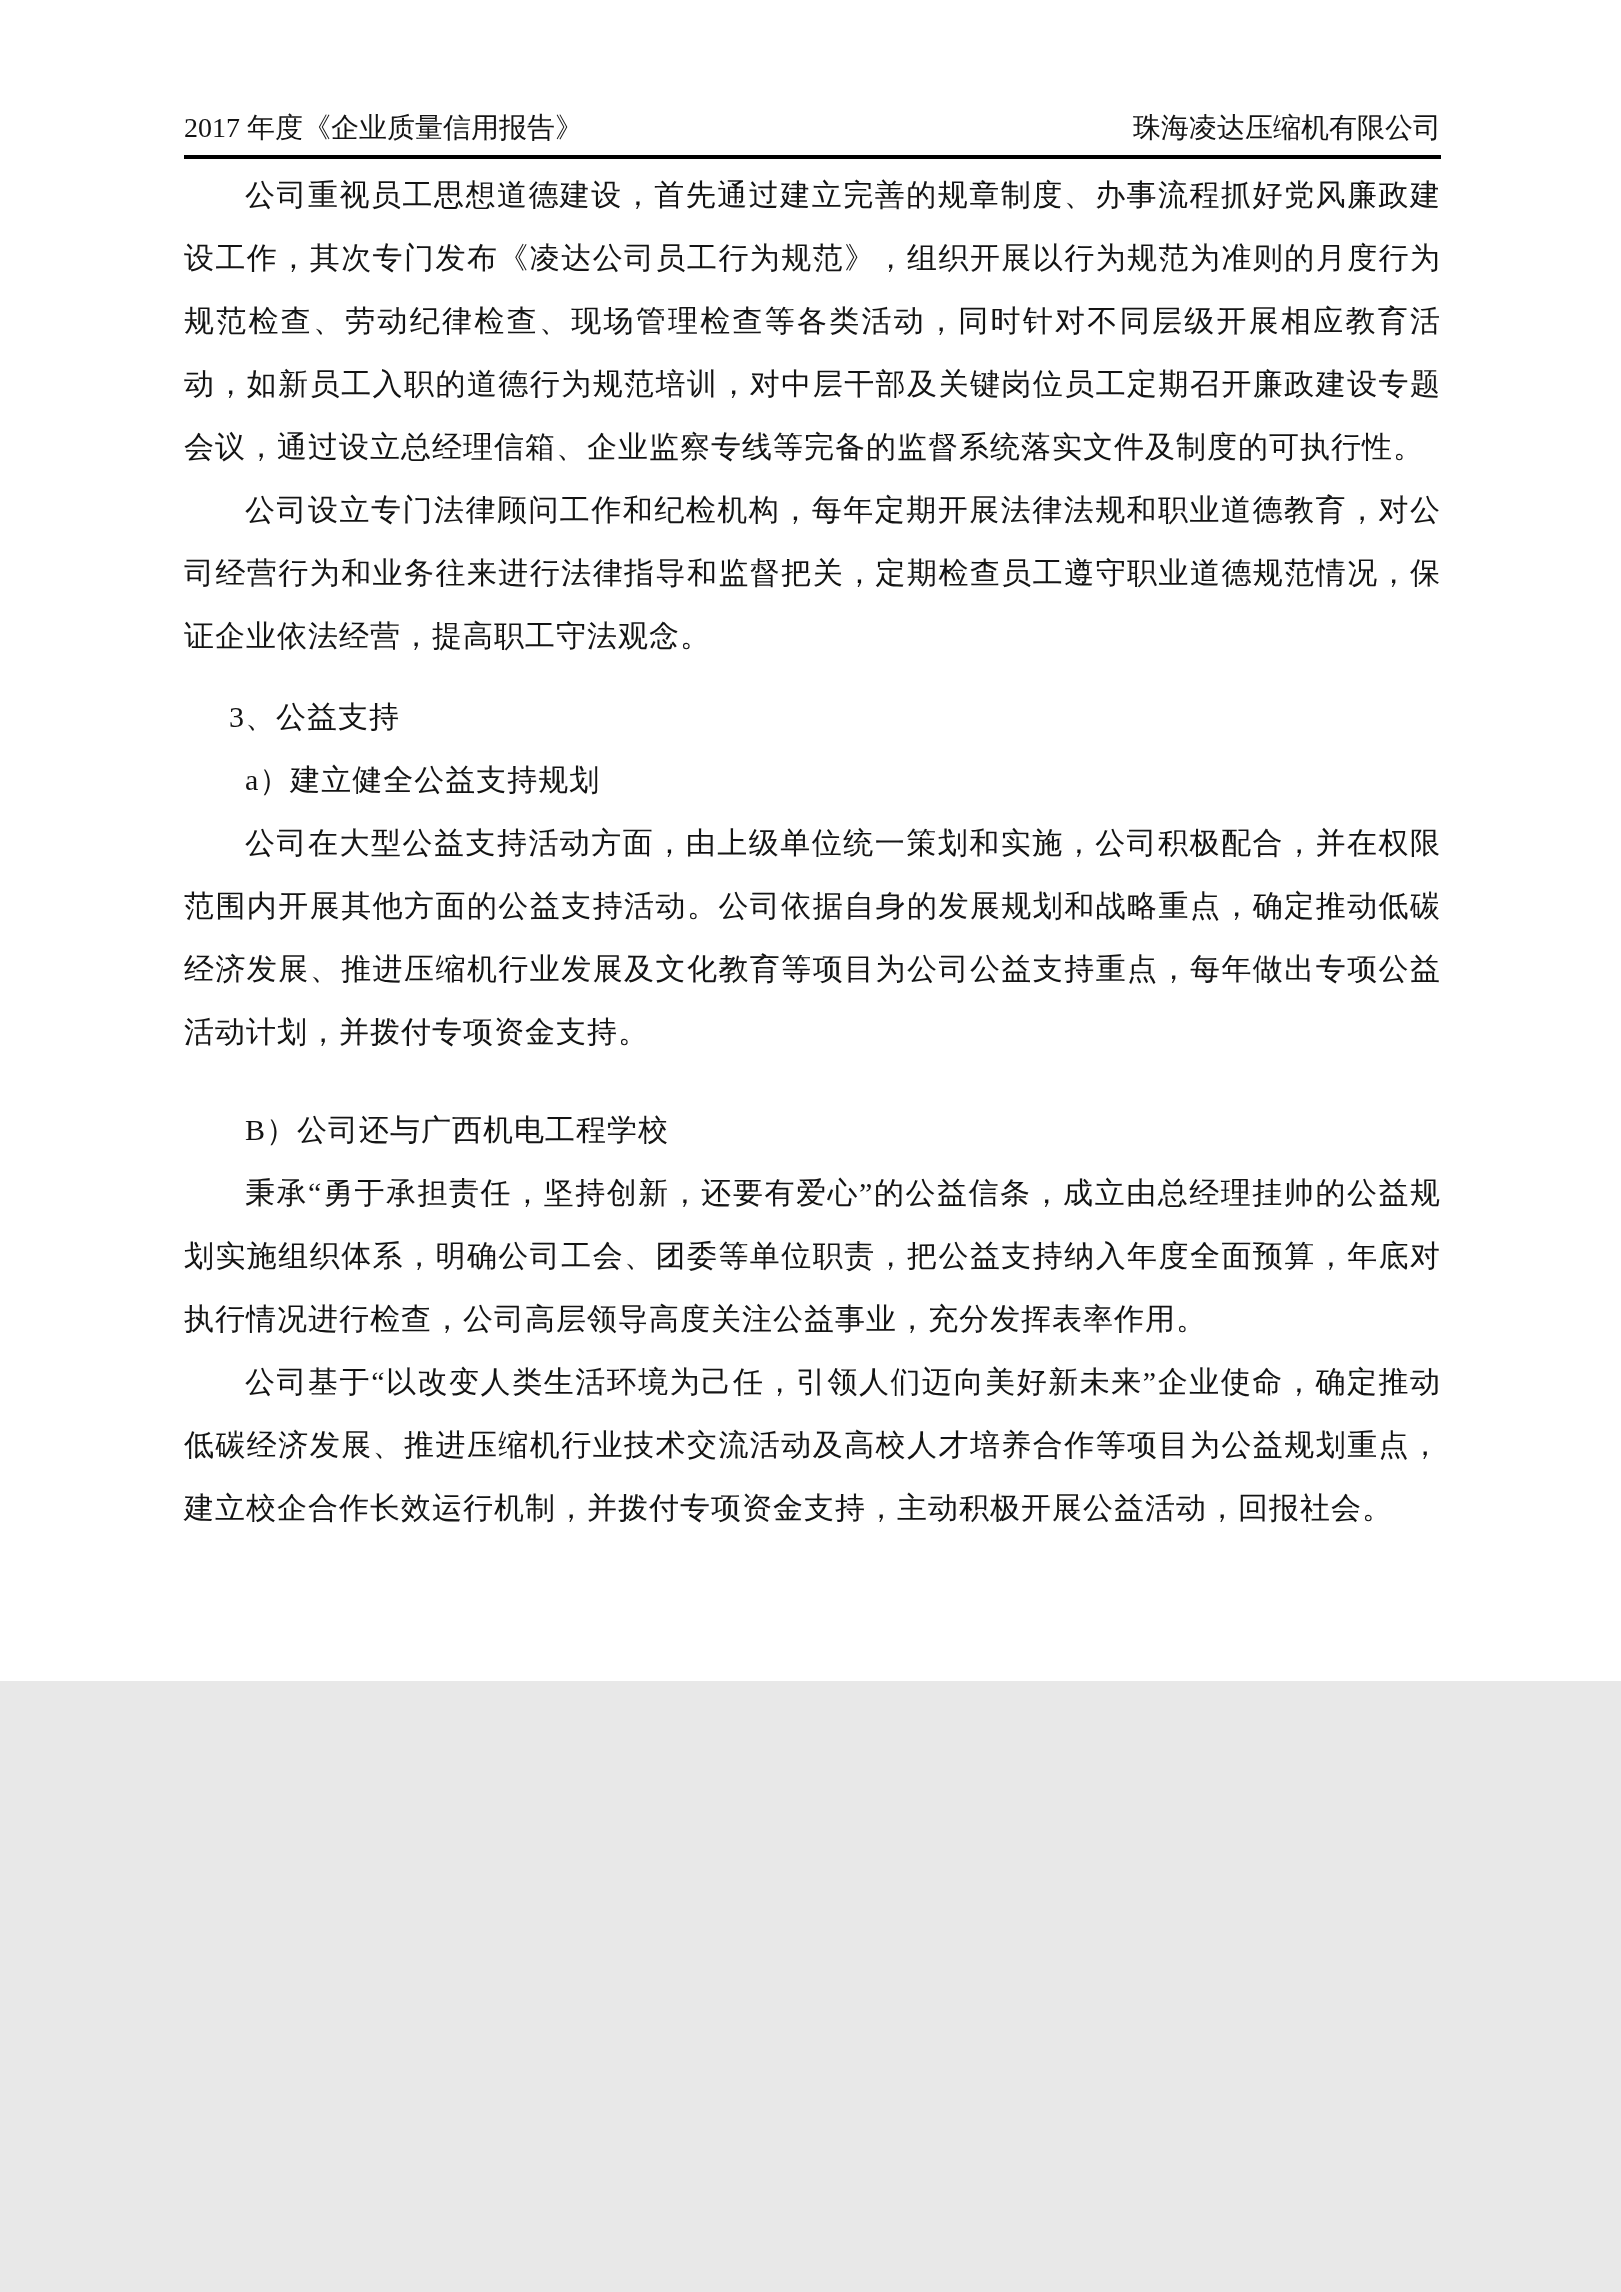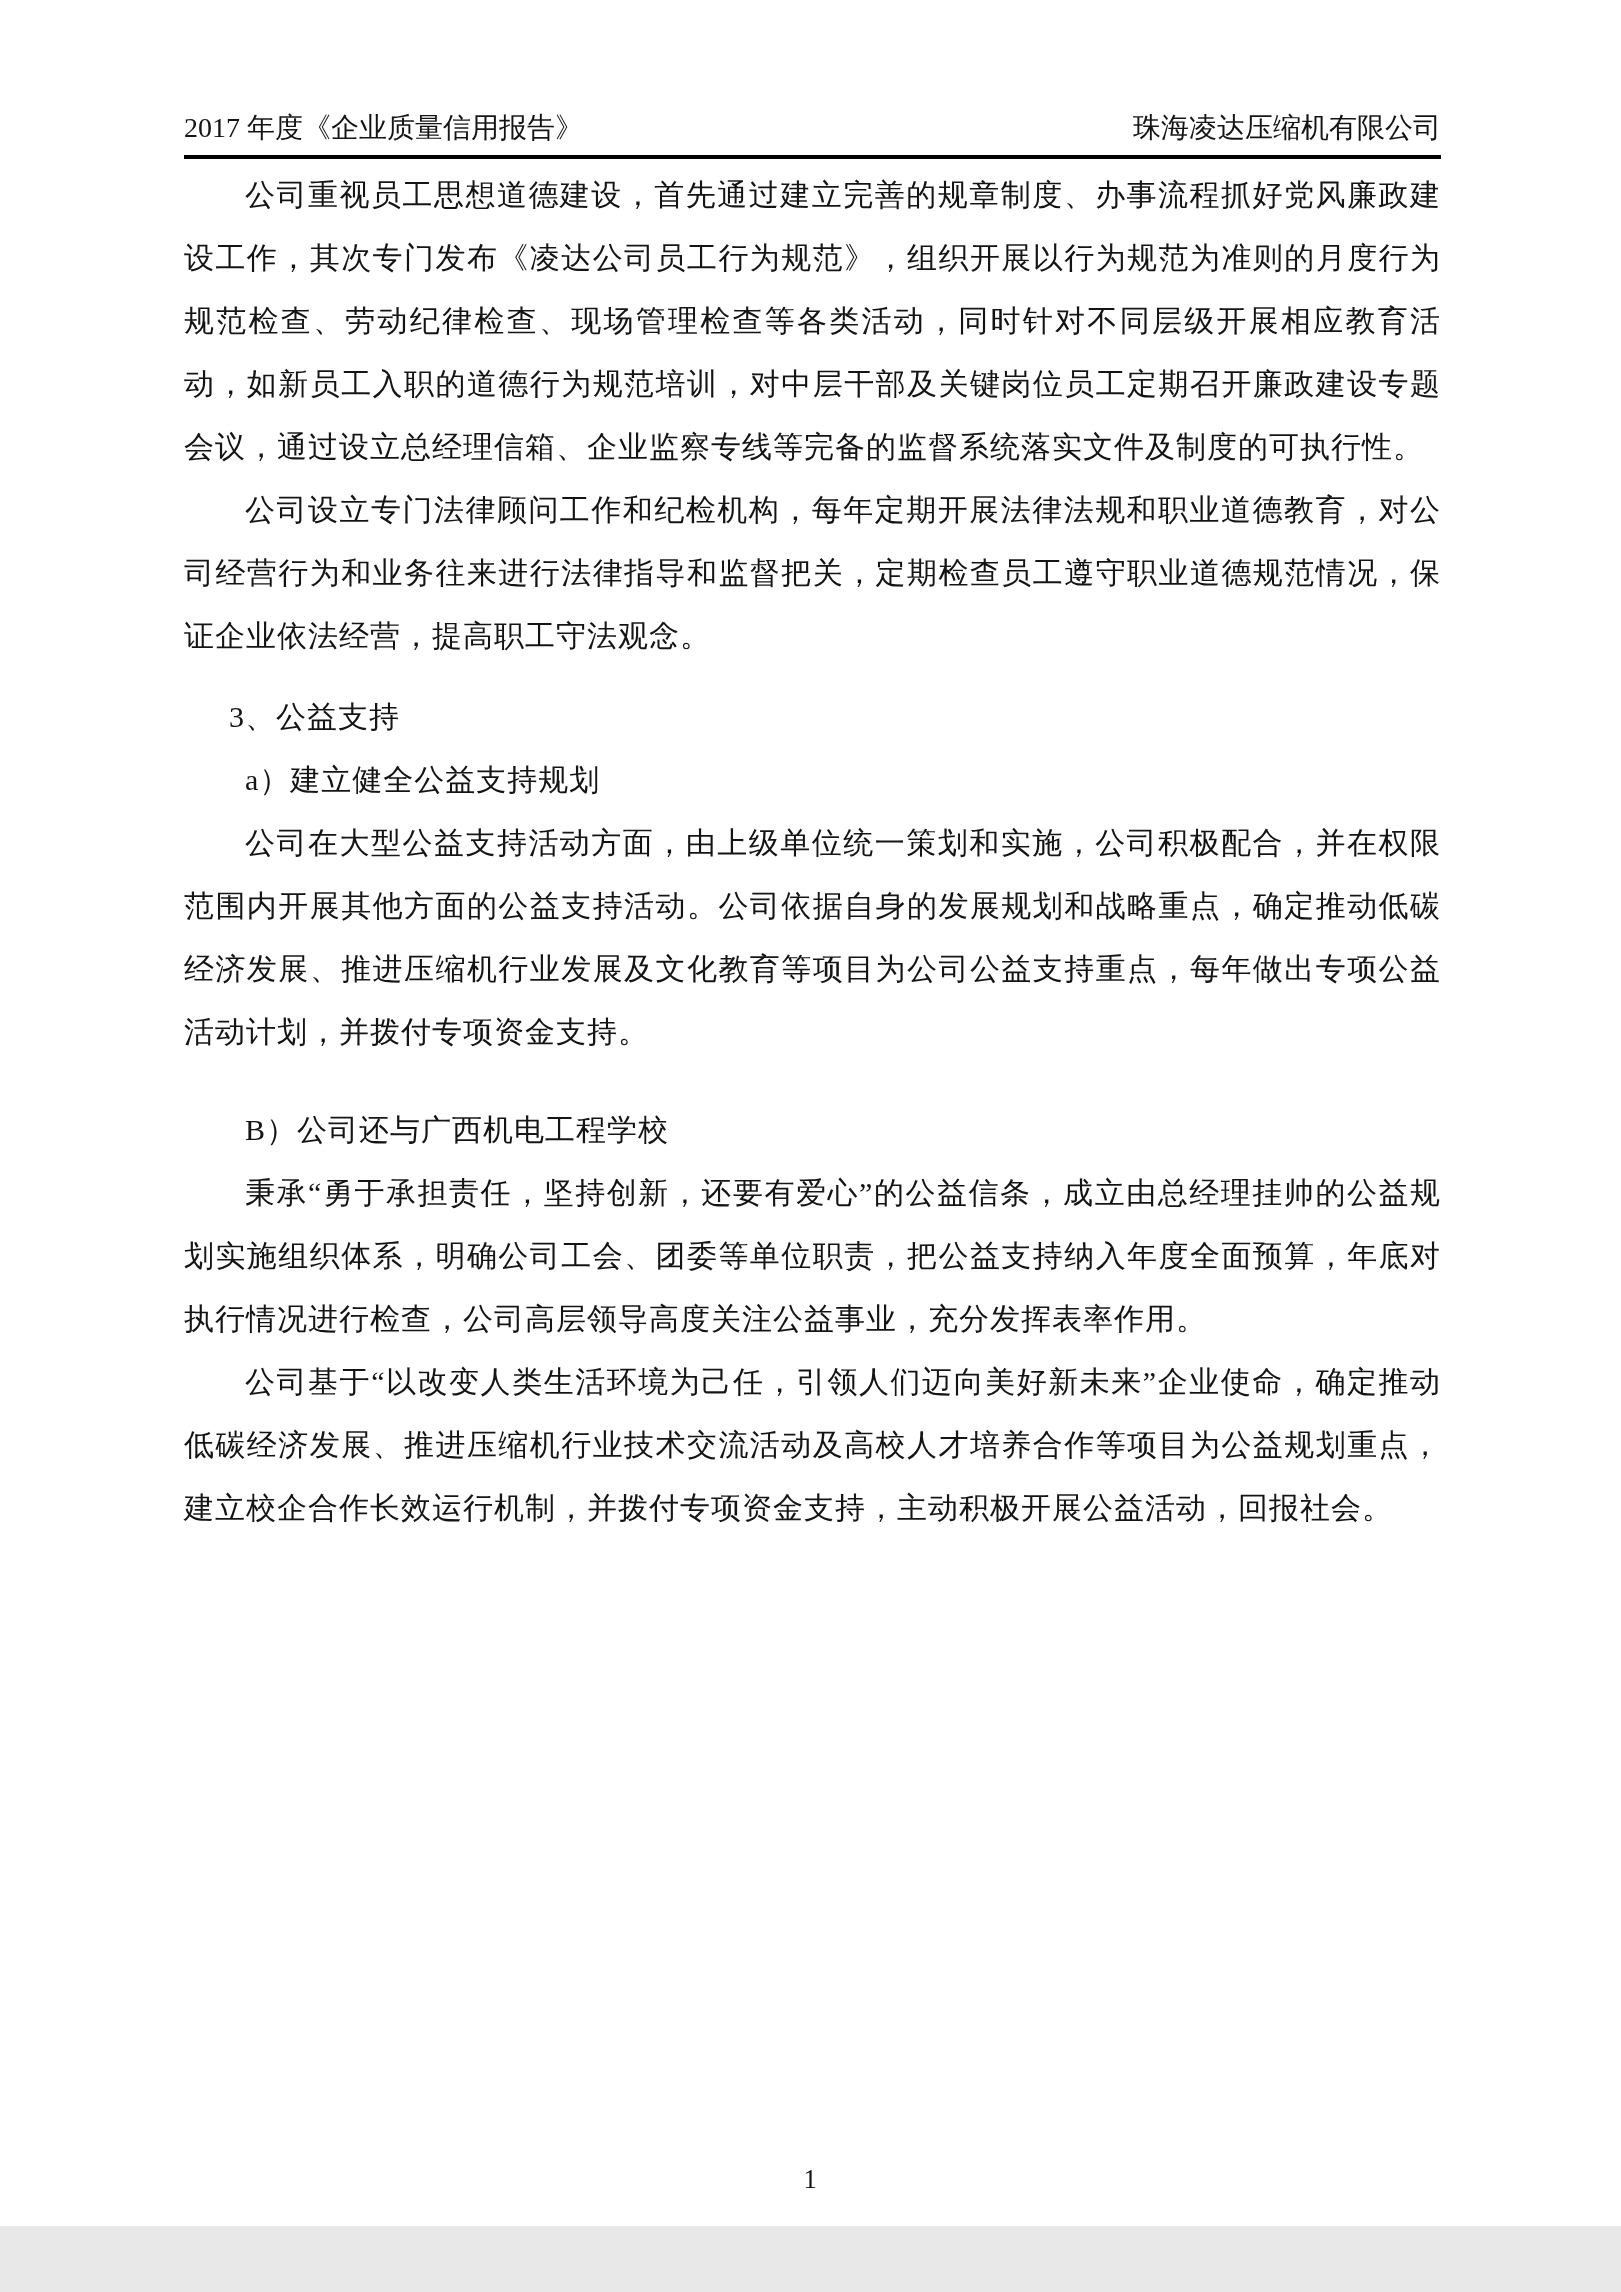--- a/index.html
+++ b/index.html
@@ -3,21 +3,21 @@
 <meta charset="utf-8">
 <style>
   html, body {
     margin: 0;
     padding: 0;
     background: #e8e8e8;
   }
   .page {
     position: relative;
     width: 1621px;
-    height: 2226px;
+    height: 1681px;
     margin: 0 auto;
     background: #ffffff;
     font-family: "Liberation Serif", "DejaVu Serif", serif;
     color: #141414;
     overflow: hidden;
   }
   .header {
     position: absolute;
     top: 110px;
     left: 184px;

